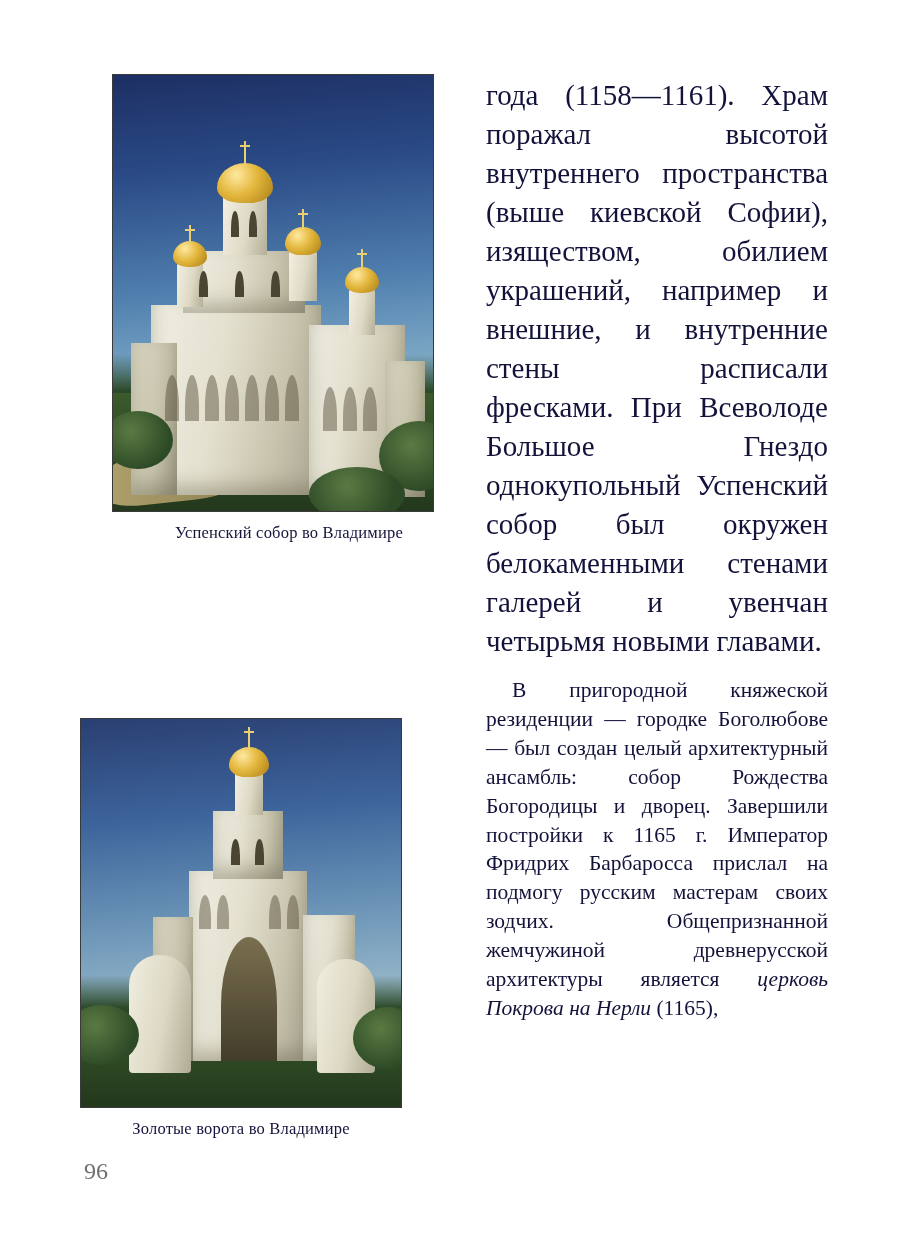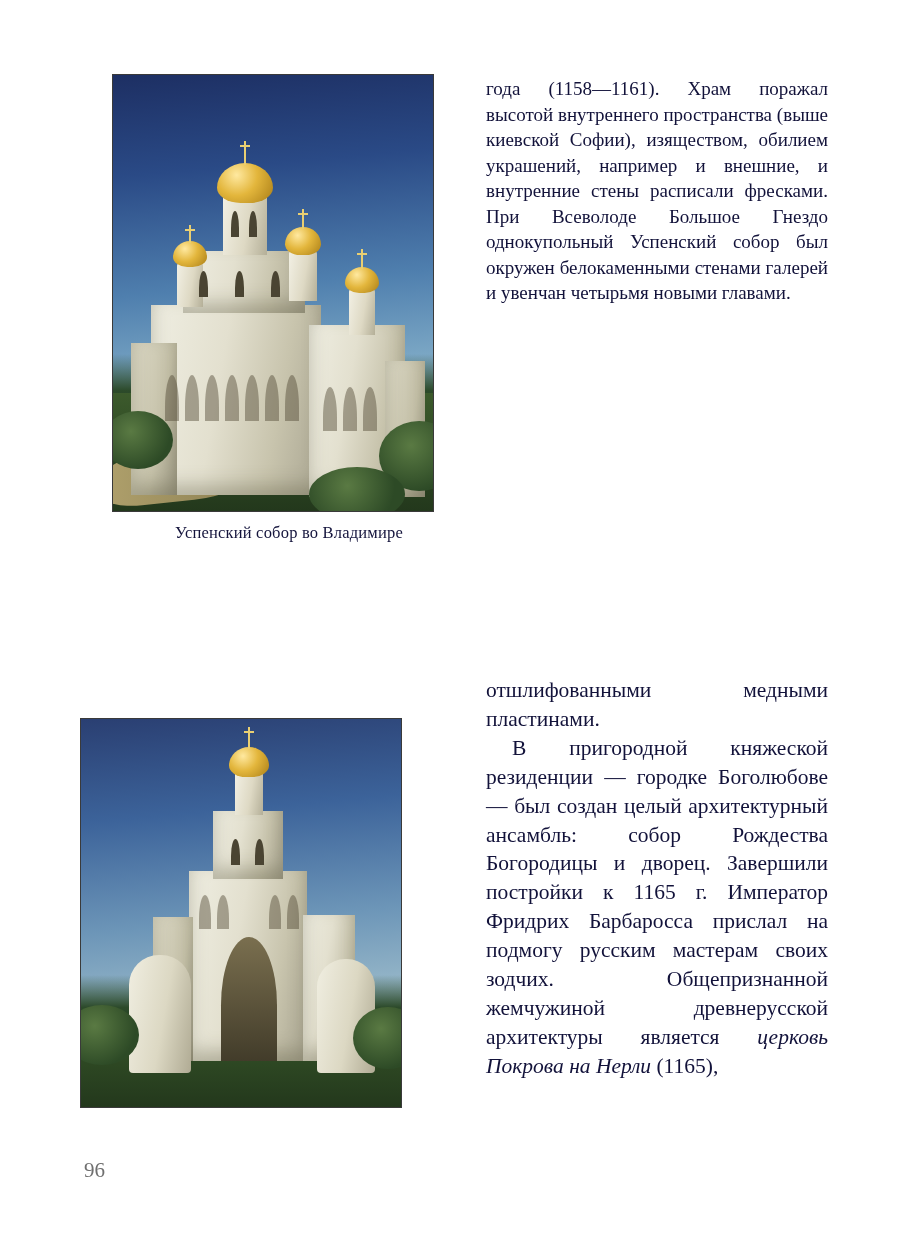--- a/index.html
+++ b/index.html
@@ -117,21 +117,21 @@
     background: linear-gradient(100deg, #f0eee1 0%, #dcd8c3 55%, #b0ab94 100%);
     border-radius: 4px 4px 0 0;
   }
 
   
   .col-right {
     position: absolute;
     left: 486px;
     top: 76px;
     width: 342px;
-    font-size: 19px;
+    font-size: 29px;
     line-height: 1.345;
     text-align: justify;
     text-justify: inter-word;
     color: #12123a;
   }
   .full-width {
     position: absolute;
     left: 80px;
     top: 600px;
     width: 748px;
@@ -153,21 +153,21 @@
   p {
     margin: 0;
   }
   p.indent { text-indent: 26px; }
   .em-italic { font-style: italic; }
 
   .page-number {
     position: absolute;
     left: 84px;
     top: 1158px;
-    font-size: 21px;
+    font-size: 24px;
     color: #6f6f6f;
     font-family: "Liberation Serif", serif;
   }
 </style>
 </head>
 <body>
 
 <div class="page">
 
   <div class="figure" id="fig-uspensky">
@@ -247,27 +247,27 @@
       <div class="win" style="left:150px; top:120px; width:9px; height:26px;"></div>
       <div class="win" style="left:174px; top:120px; width:9px; height:26px;"></div>
       <div class="arc" style="left:118px; top:176px; width:12px; height:34px;"></div>
       <div class="arc" style="left:136px; top:176px; width:12px; height:34px;"></div>
       <div class="arc" style="left:188px; top:176px; width:12px; height:34px;"></div>
       <div class="arc" style="left:206px; top:176px; width:12px; height:34px;"></div>
 
       <div class="bush" style="left:-16px; top:286px; width:74px; height:60px;"></div>
       <div class="bush" style="left:272px; top:288px; width:70px; height:62px;"></div>
     </div>
+    <div class="figure-caption">Золотые ворота во Владимире</div>
   </div>
 
   <div class="col-right">
     <p>года (1158—1161). Храм поражал высотой внутреннего пространства (выше киевской Софии), изяществом, обилием украшений, например и внешние, и внутренние стены расписали фресками. При Всеволоде Большое Гнездо однокупольный Успенский собор был окружен белокаменными стенами галерей и увенчан четырьмя новыми главами.</p>
   </div>
 
 
   <div class="col-right-lower">
-    <p>отшлифованными медными пластинами.</p>
     <p class="indent"><span>В пригородной княжеской резиденции — городке Боголюбове — был создан целый архитектурный ансамбль: собор Рождества Богородицы и дворец. Завершили постройки к 1165 г. Император Фридрих Барбаросса прислал на подмогу русским мастерам своих зодчих. Общепризнанной жемчужиной древнерусской архитектуры является </span><span class="em-italic">церковь Покрова на Нерли</span><span> (1165),</span></p>
   </div>
 
   <div class="page-number">96</div>
 
 </div>
 
 </body></html>

